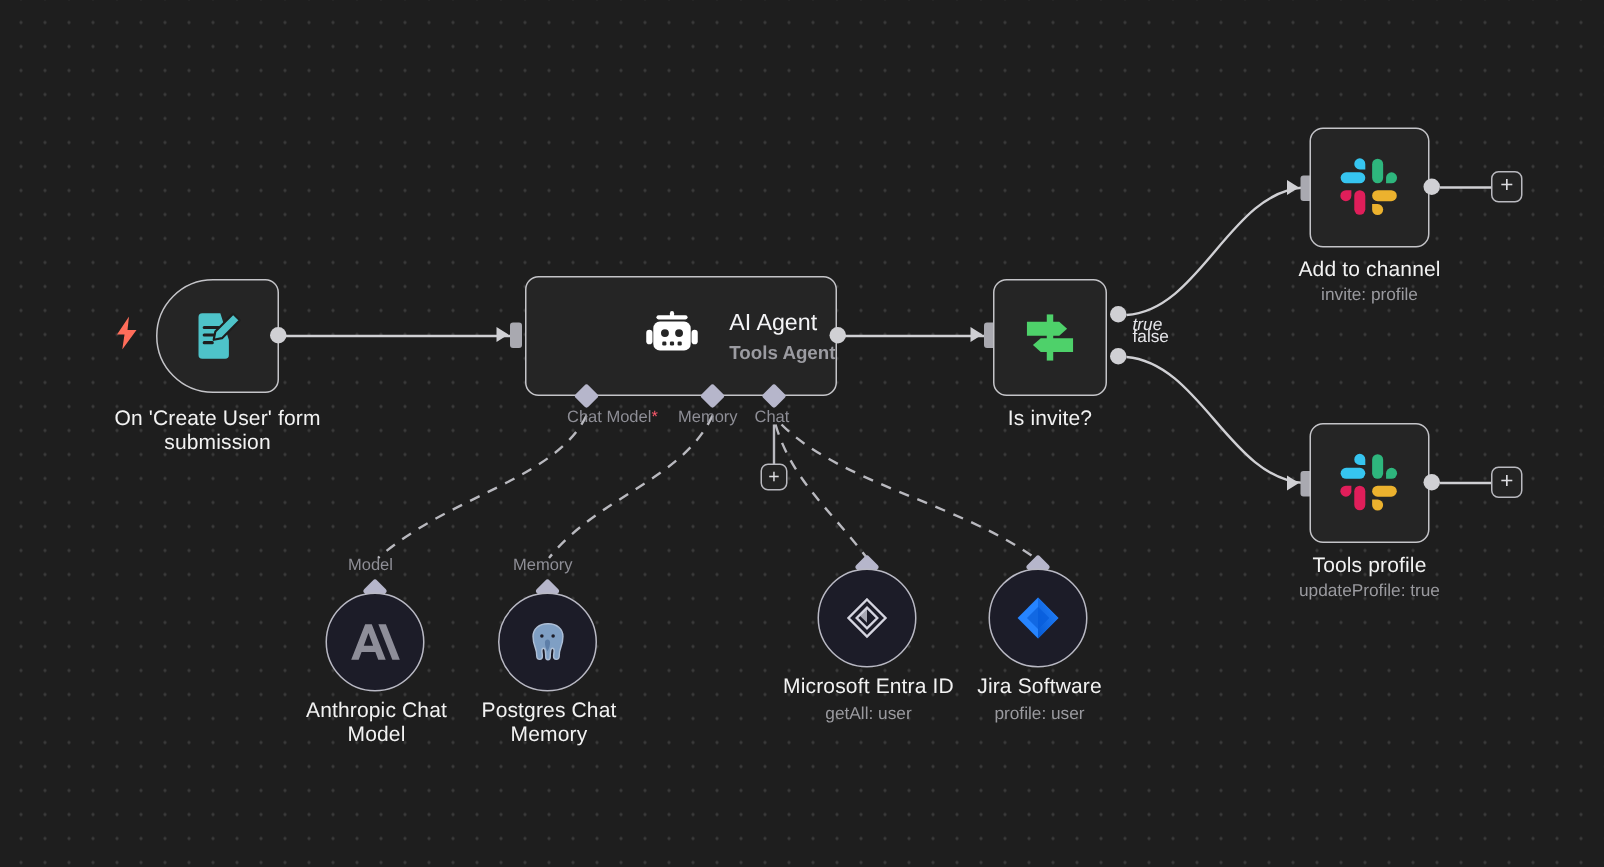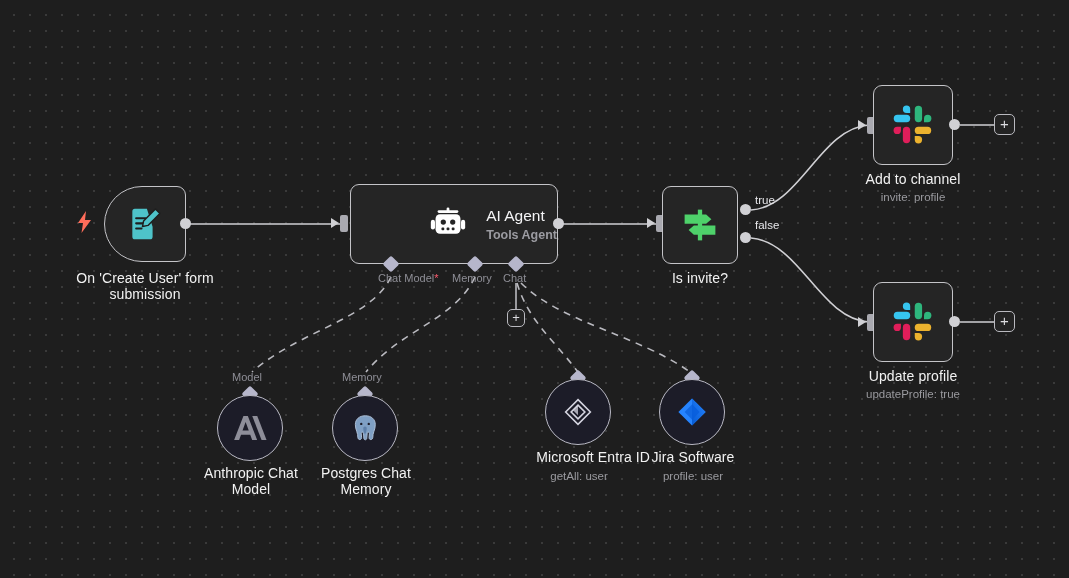--- a/index.html
+++ b/index.html
@@ -213,21 +213,21 @@
     <div class="nbox" style="left:662px; top:186px; width:76px; height:78px;">
       <span>
         <svg width="40" height="40" viewBox="0 0 26 26" class="ico">
           <rect x="11.6" y="3" width="2.8" height="20" fill="#4ed16a"></rect>
           <path d="M3 6.2h14l3.4 3-3.4 3H3z" fill="#4ed16a"></path>
           <path d="M23 13.3H9l-3.4 3 3.4 3h14z" fill="#4ed16a"></path>
         </svg>
       </span>
     </div>
     <div class="port-dot" style="left:740px; top:204px;"></div>
-    <div class="branch-label" style="left:755px; top:194px;">true</div>
+    <div class="branch-label" style="left:755px; top:211px;font-style:italic;">true</div>
     <div class="port-dot" style="left:740px; top:232px;"></div>
     <div class="branch-label" style="left:755px; top:219px;">false</div>
     <div class="caption" style="left:610px; top:270px; width:180px;">Is invite?</div>
   </div>
 
   <div class="node">
     <div class="port-in" style="left:867px; top:117px;"></div>
     <div class="arrow-head" style="left:858px; top:120px;"></div>
     <div class="nbox" style="left:873px; top:85px; width:80px; height:80px;">
       <span>
@@ -265,21 +265,21 @@
             <path d="M18.3 8.3a2.1 2.1 0 1 1 2.1 2.1h-2.1z" fill="#2eb67d"></path>
             <path d="M17.2 8.3a2.1 2.1 0 0 1-4.2 0V3.1a2.1 2.1 0 1 1 4.2 0z" fill="#2eb67d"></path>
             <path d="M15.1 18.3a2.1 2.1 0 1 1-2.1 2.1v-2.1z" fill="#ecb22e"></path>
             <path d="M15.1 17.2a2.1 2.1 0 0 1 0-4.2h5.2a2.1 2.1 0 1 1 0 4.2z" fill="#ecb22e"></path>
           </g>
         </svg>
       </span>
     </div>
     <div class="port-dot" style="left:949px; top:316px;"></div>
     <div class="plus-btn" style="left:994px; top:311px;">+</div>
-    <div class="caption" style="left:828px; top:368px; width:170px;">Update profile</div>
+    <div class="caption" style="left:828px; top:368px; width:170px;">Tools profile</div>
     <div class="subcaption" style="left:828px; top:387px; width:170px;">updateProfile: true</div>
   </div>
 
   <div class="node">
     <div class="sub-label" style="left:232px; top:371px;">Model</div>
     <div class="diamond" style="left:244px; top:388px;"></div>
     <div class="round" style="left:217px; top:395px;">
       <span>
         <svg width="34" height="30" viewBox="0 0 30 26" class="ico">
           <path d="M9.2 2.5 L1 23.5 H5.4 L7.1 18.9 H15.2 L16.9 23.5 H21.3 L13.1 2.5 Z M8.4 15.2 L11.15 7.7 L13.9 15.2 Z" fill="#8e8e99"></path>
@@ -312,21 +312,21 @@
     <div class="diamond" style="left:572px; top:372px;"></div>
     <div class="round" style="left:545px; top:379px;">
       <span>
         <svg width="32" height="32" viewBox="0 0 28 28" class="ico">
           <path d="M14 3.2 L24.8 14 L14 24.8 L3.2 14 Z" fill="none" stroke="#d5d5e0" stroke-width="1.4"></path>
           <path d="M14 8.0 L20 14 L14 20 L8 14 Z" fill="none" stroke="#d5d5e0" stroke-width="1.4"></path>
           <path d="M9.6 12.4 L14 8.0 L14 16.8 Z" fill="#d5d5e0" opacity="0.75"></path>
         </svg>
       </span>
     </div>
-    <div class="caption" style="left:508px; top:449px; width:142px;text-align:right;">Microsoft Entra ID</div>
+    <div class="caption" style="left:508px; top:449px; width:142px;">Microsoft Entra ID</div>
     <div class="subcaption" style="left:508px; top:469px; width:142px;">getAll: user</div>
   </div>
 
   <div class="node">
     <div class="diamond" style="left:686px; top:372px;"></div>
     <div class="round" style="left:659px; top:379px;">
       <span>
         <svg width="30" height="30" viewBox="0 0 26 26" class="ico">
           <defs>
             <linearGradient id="jg1" x1="0" y1="0" x2="1" y2="1">

